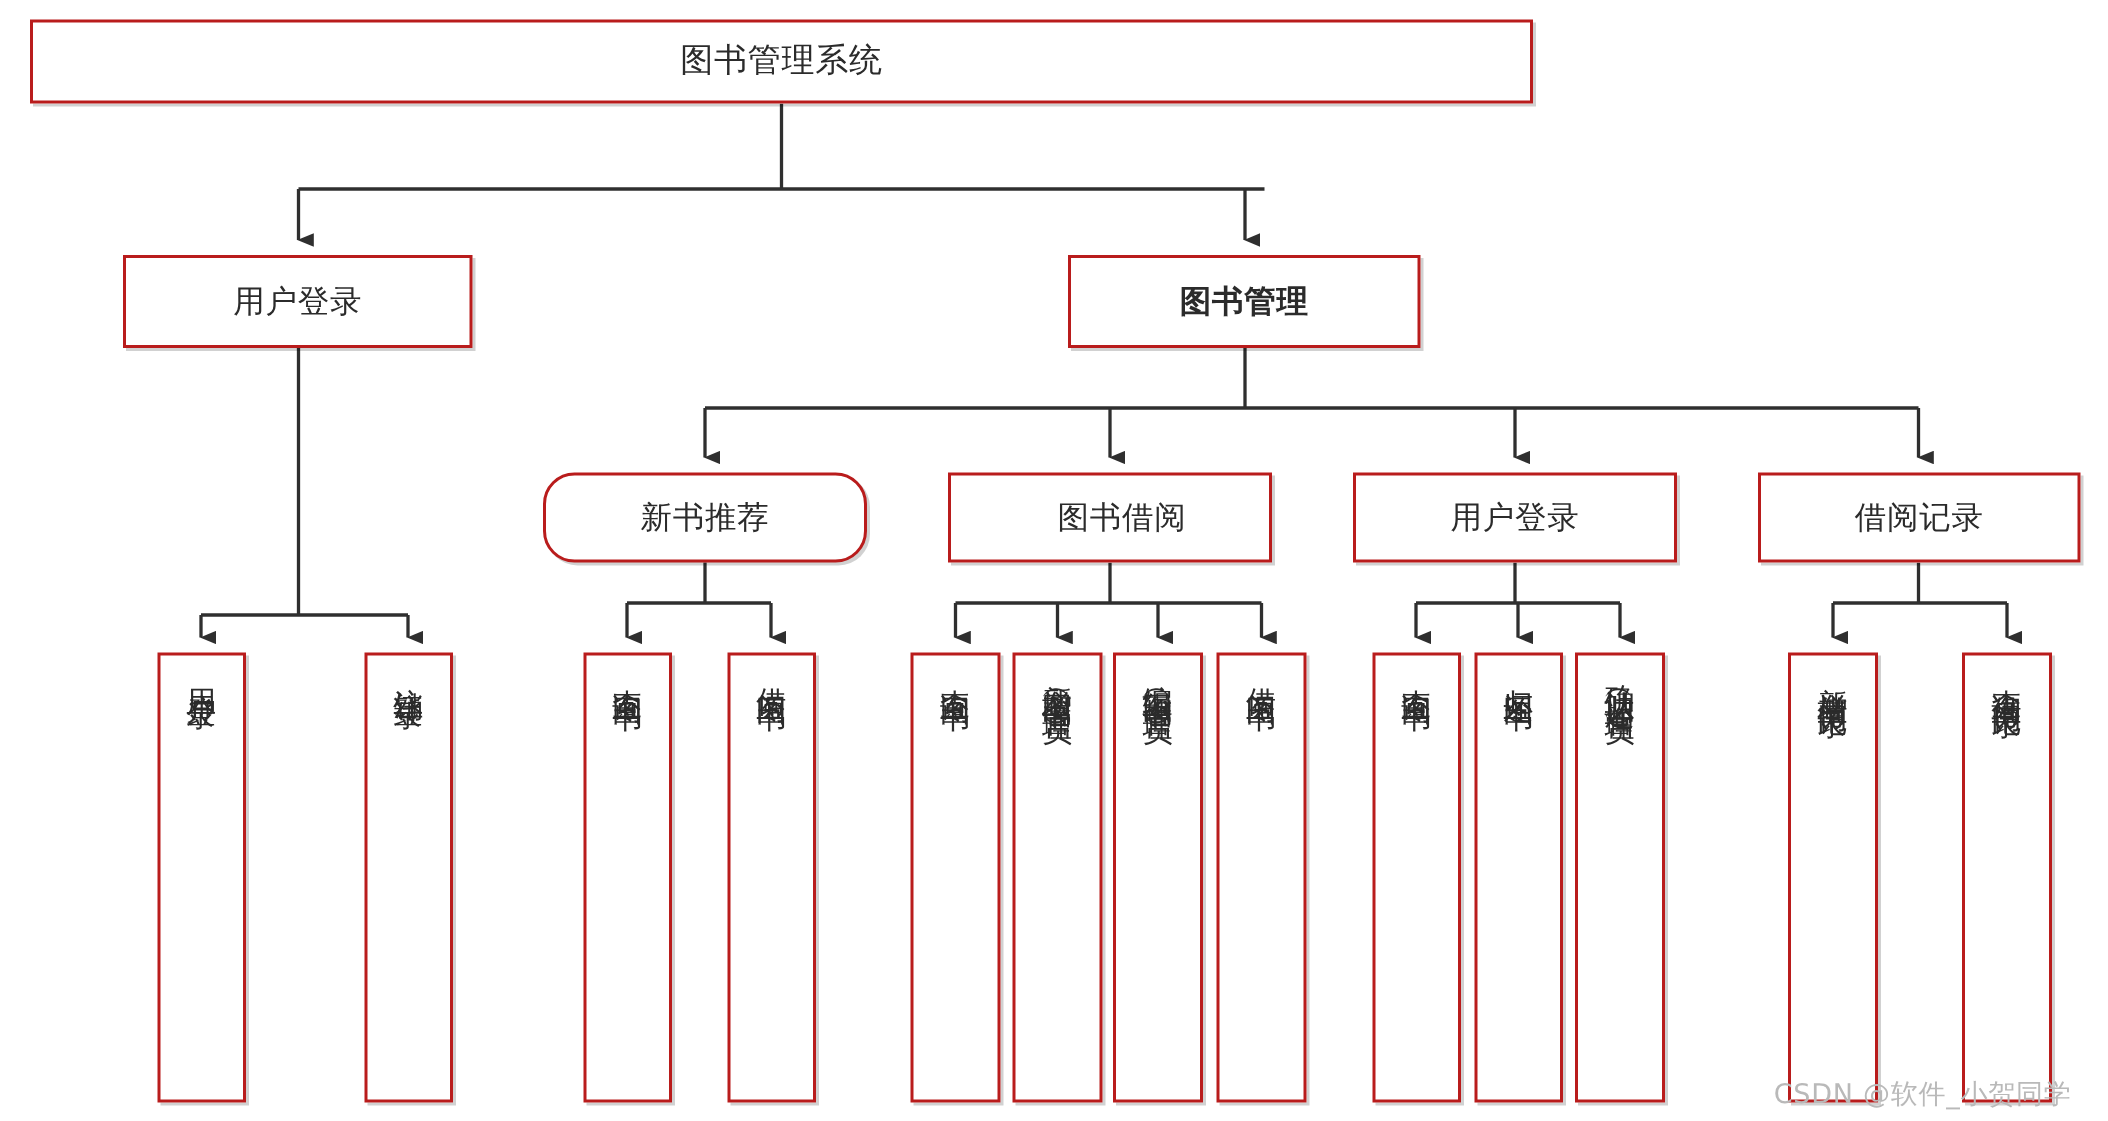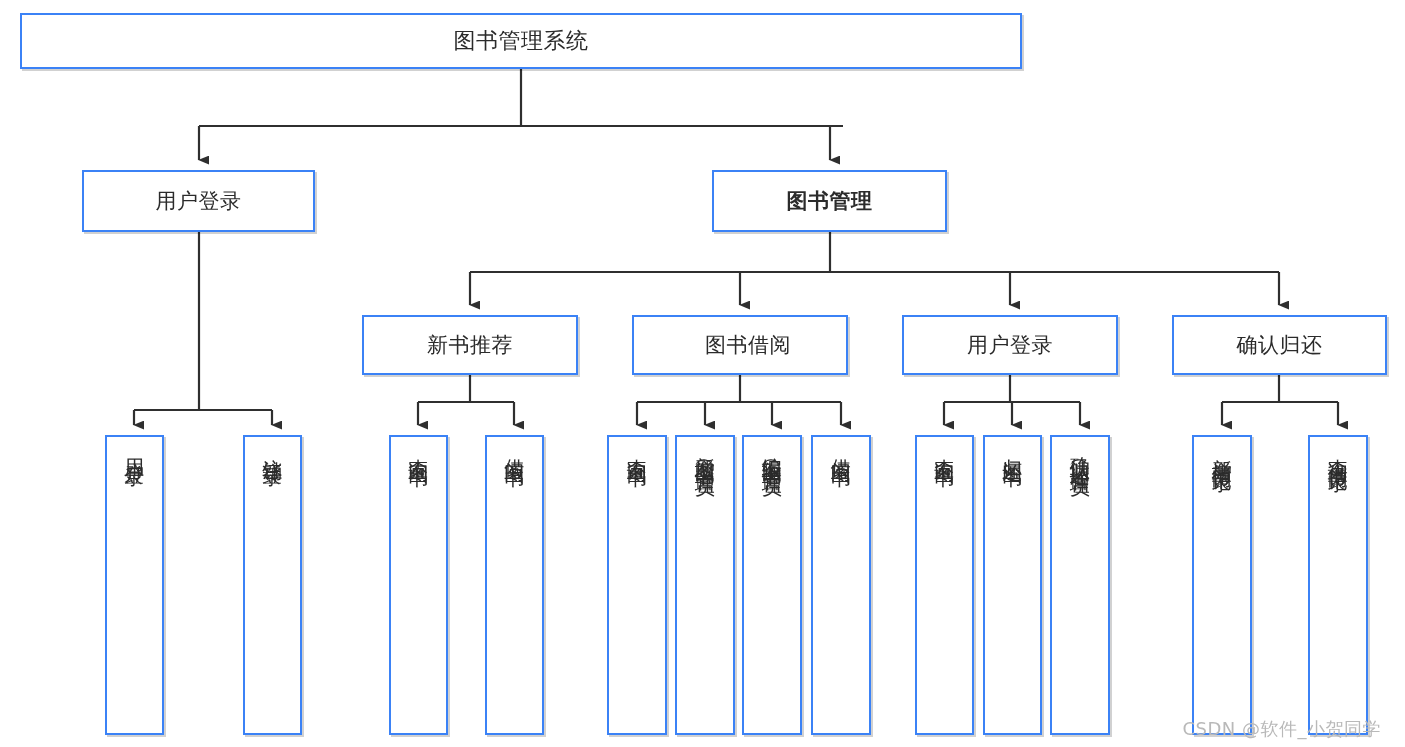--- a/index.html
+++ b/index.html
@@ -23,21 +23,21 @@
     left: 0;
     top: 0;
     width: 1405px;
     height: 747px;
     pointer-events: none;
   }
   .node {
     position: absolute;
     box-sizing: border-box;
     background: #ffffff;
-    border: 2px solid #3b82f6;
+    border: 2px solid #b91c1c;
     display: flex;
     align-items: center;
     justify-content: center;
     box-shadow: 2px 2px 0 rgba(0,0,0,0.18);
   }
   .node .label {
     color: #2b2b2b;
     font-size: 21px;
     line-height: 1.06;
     letter-spacing: 0.5px;
@@ -135,34 +135,34 @@
   </div>
 
   <div class="node lvl1" style="left:82px; top:170px; width:233px; height:62px;">
     <span class="label">用户登录</span>
   </div>
 
   <div class="node lvl1" style="left:712px; top:170px; width:235px; height:62px;font-weight:bold;">
     <span class="label">图书管理</span>
   </div>
 
-  <div class="node lvl2" style="left:362px; top:315px; width:216px; height:60px;">
+  <div class="node lvl2" style="left:362px; top:315px; width:216px; height:60px;border-radius:21px;">
     <span class="label">新书推荐</span>
   </div>
 
   <div class="node lvl2" style="left:632px; top:315px; width:216px; height:60px;padding-left:16px;">
     <span class="label">图书借阅</span>
   </div>
 
   <div class="node lvl2" style="left:902px; top:315px; width:216px; height:60px;">
     <span class="label">用户登录</span>
   </div>
 
   <div class="node lvl2" style="left:1172px; top:315px; width:215px; height:60px;">
-    <span class="label">确认归还</span>
+    <span class="label">借阅记录</span>
   </div>
 
   <div class="node leaf" style="left:105px; top:435px; width:59px; height:300px;">
     <span class="label">用户登录</span>
   </div>
 
   <div class="node leaf" style="left:243px; top:435px; width:59px; height:300px;">
     <span class="label">注销登录</span>
   </div>
 

